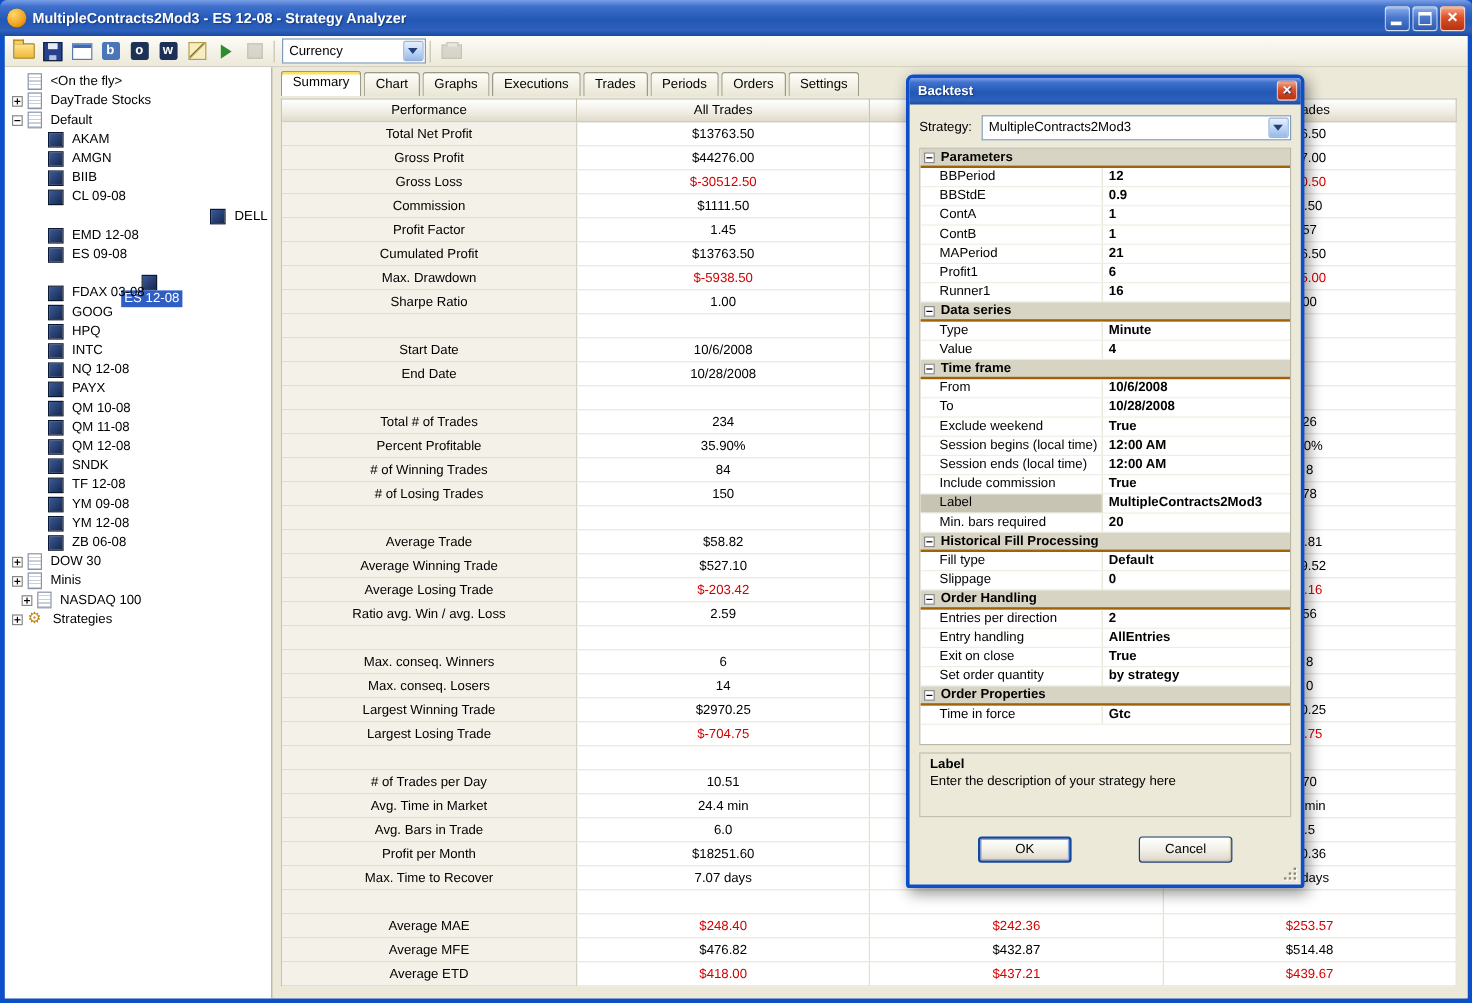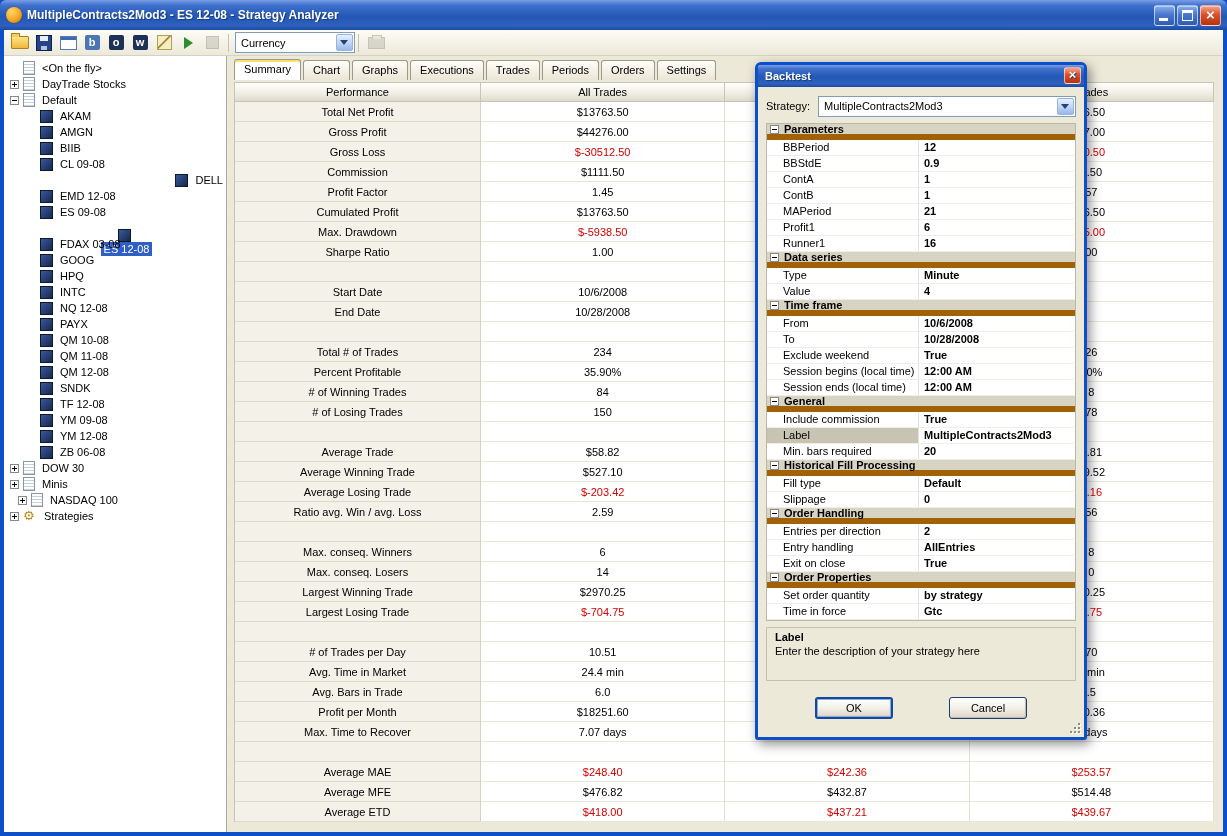--- a/index.html
+++ b/index.html
@@ -101,21 +101,21 @@
     border-radius:3px 3px 0 0;color:#fff;font-weight:bold;text-shadow:1px 1px 1px #163a7a}
   .dclose{position:absolute;right:3px;top:2px;width:17px;height:17px;border-radius:3px;box-sizing:border-box;
     border:1px solid rgba(255,255,255,.6);background:linear-gradient(180deg,#f2a890,#dd4f28 45%,#b43410)}
   .dclose::before{content:"×";position:absolute;inset:0;color:#fff;font-weight:bold;font-size:13px;text-align:center;line-height:14px}
   .dbody{position:absolute;left:0;right:0;top:22px;bottom:0;padding:8px;box-sizing:border-box}
   .strategy-row{display:flex;align-items:center;height:22px}
   .slabel{width:52px;flex:none}
   .scombo{flex:1}
   .pgrid{margin-top:6px;height:498px;border:1px solid #bcb8a8;background:#fff;overflow:hidden;box-sizing:border-box}
   .pgrow{display:flex;height:16px;line-height:15px;box-sizing:border-box;border-bottom:1px solid #f0ede2}
-  .pgcat{background:#d8d4c4;border-bottom:6px solid #a16207;align-items:center;padding-left:3px;font-weight:bold}
+  .pgcat{background:#d8d4c4;border-bottom:2px solid #a16207;align-items:center;padding-left:3px;font-weight:bold}
   .pgcat .exp{margin-right:5px}
   .pgname{width:152px;flex:none;padding-left:16px;box-sizing:border-box;border-right:1px solid #e6e3d6;
     overflow:hidden;white-space:nowrap}
   .pgname.sel{background:#c8c4b4}
   .pgval{flex:1;padding-left:5px;font-weight:bold;overflow:hidden;white-space:nowrap}
   .descbox{margin-top:6px;height:54px;border:1px solid #c4c0b0;background:#ece9d8;padding:3px 8px;box-sizing:border-box}
   .desc-title{font-weight:bold;margin-bottom:2px}
   .btnrow{margin-top:16px;display:flex;justify-content:center;gap:56px}
   .btn{width:78px;height:22px;box-sizing:border-box;font-family:"Liberation Sans",sans-serif;font-size:11px;
     border:1px solid #1c3d74;border-radius:3px;background:linear-gradient(180deg,#ffffff,#f2f0e8 50%,#dcd6c6);
@@ -652,24 +652,20 @@
           <div class="pgval">True</div>
         </div>
         <div class="pgrow">
           <div class="pgname">Session begins (local time)</div>
           <div class="pgval">12:00 AM</div>
         </div>
         <div class="pgrow">
           <div class="pgname">Session ends (local time)</div>
           <div class="pgval">12:00 AM</div>
         </div>
-        <div class="pgrow pgcat">
-          <span class="exp minus"></span>
-          <span class="pgcat-label">General</span>
-        </div>
         <div class="pgrow">
           <div class="pgname">Include commission</div>
           <div class="pgval">True</div>
         </div>
         <div class="pgrow">
           <div class="pgname sel">Label</div>
           <div class="pgval">MultipleContracts2Mod3</div>
         </div>
         <div class="pgrow">
           <div class="pgname">Min. bars required</div>
@@ -696,27 +692,27 @@
           <div class="pgval">2</div>
         </div>
         <div class="pgrow">
           <div class="pgname">Entry handling</div>
           <div class="pgval">AllEntries</div>
         </div>
         <div class="pgrow">
           <div class="pgname">Exit on close</div>
           <div class="pgval">True</div>
         </div>
+        <div class="pgrow">
+          <div class="pgname">Set order quantity</div>
+          <div class="pgval">by strategy</div>
+        </div>
         <div class="pgrow pgcat">
           <span class="exp minus"></span>
           <span class="pgcat-label">Order Properties</span>
-        </div>
-        <div class="pgrow">
-          <div class="pgname">Set order quantity</div>
-          <div class="pgval">by strategy</div>
         </div>
         <div class="pgrow">
           <div class="pgname">Time in force</div>
           <div class="pgval">Gtc</div>
         </div>
       </div>
     <div class="descbox">
       <div class="desc-title">Label</div>
       <div class="desc-text">Enter the description of your strategy here</div>
     </div>

